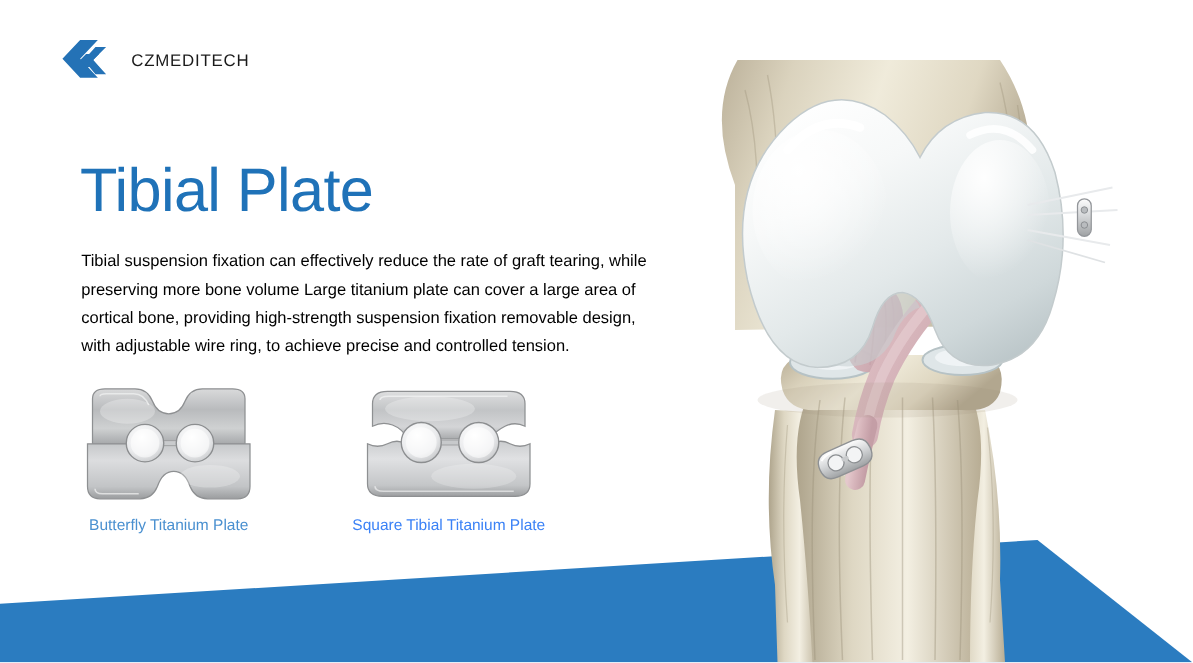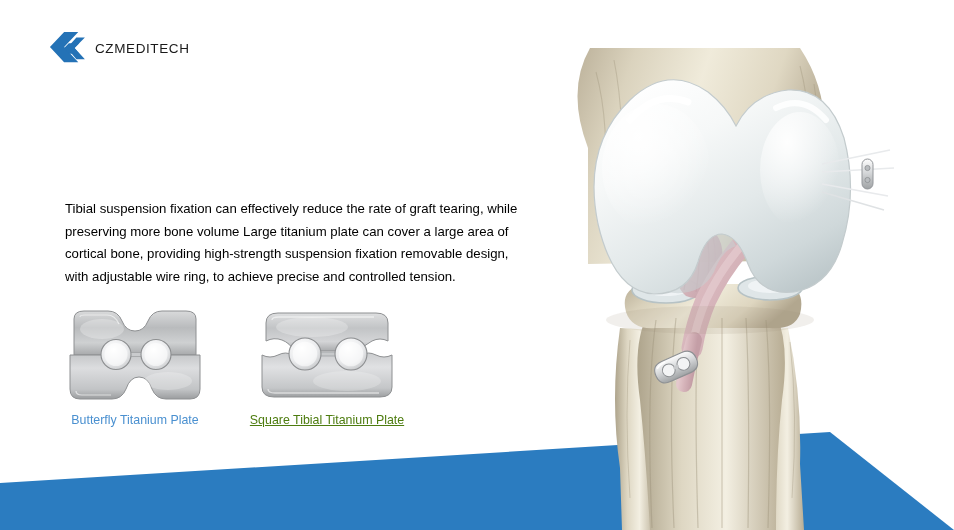--- a/index.html
+++ b/index.html
@@ -12,39 +12,39 @@
   }
   #stage { position:relative; width:954px; height:530px; background:#fff; overflow:hidden; }
 
   
   .blue-wedge {
     position:absolute; left:0; top:0; width:954px; height:530px;
     pointer-events:none; z-index:1;
   }
 
   
-  .logo-row { position:absolute; left:47px; top:31px; display:flex; align-items:center; gap:10px; z-index:6; }
+  .logo-row { position:absolute; left:47px; top:31px; display:flex; align-items:center; gap:20px; z-index:6; }
   .logo-mark { width:38px; height:34px; display:block; }
   .logo-word { font-size:13.5px; letter-spacing:0.6px; color:#1a1a1a; font-weight:400; white-space:nowrap; }
 
   
   .headline {
     position:absolute; left:64px; top:128px; z-index:6;
     font-size:49px; line-height:1.04; color:#1f72b8;
     font-weight:400; letter-spacing:-0.5px; white-space:nowrap;
   }
 
   
   .body-copy {
     position:absolute; left:65px; top:198px; width:470px; z-index:6;
     font-size:13.2px; line-height:1.72; color:#000000; font-weight:400;
   }
 
   
-  .products { position:absolute; left:55px; top:305px; z-index:6; display:flex; gap:32px; }
+  .products { position:absolute; left:55px; top:305px; z-index:6; display:flex; gap:64px; }
   .product { width:160px; display:flex; flex-direction:column; align-items:center; }
   .product-img { height:100px; display:flex; align-items:center; justify-content:center; }
   .product-caption {
     margin-top:8px; font-size:12.4px; color:#4a90d0; font-weight:400;
     white-space:nowrap; text-align:center;
   }
   .prod-a .product-caption { margin-left:0px; }
 
   
   .anatomy { position:absolute; left:470px; top:28px; width:484px; height:502px; z-index:4; }
@@ -63,20 +63,21 @@
     <svg class="logo-mark" viewBox="0 0 40 36">
       <g id="logoG" fill="#2472b6">
         <polygon points="18,1 33,1 18,17 33,33 18,33 3,17"></polygon>
         <polygon points="31,7 40,7 29,18 40,30 31,30 21,18"></polygon>
         <polygon points="23,13 34,13 29,18 34,24 23,24 18,18"></polygon>
       </g>
     </svg>
     <span class="logo-word">CZMEDITECH</span>
   </div>
 
+  <h1 class="headline" style="color: rgb(31, 114, 184);">Tibial Plate</h1>
 
   <p class="body-copy">Tibial suspension fixation can effectively reduce the rate of graft tearing, while preserving more bone volume Large titanium plate can cover a large area of cortical bone, providing high-strength suspension fixation removable design, with adjustable wire ring, to achieve precise and controlled tension.</p>
 
   <div class="products">
 
     <div class="product prod-a">
       <div class="product-img">
         <svg width="150" height="96" viewBox="0 0 150 96">
           <defs>
             <linearGradient id="mtlTop" x1="0" y1="0" x2="0" y2="1">
@@ -153,21 +154,21 @@
 
           <circle cx="53" cy="47" r="16" fill="url(#sqHole)" stroke="#8c8e90" stroke-width="1.1"></circle>
           <circle cx="99" cy="47" r="16" fill="url(#sqHole)" stroke="#8c8e90" stroke-width="1.1"></circle>
           <circle cx="53" cy="47" r="12.3" fill="#ffffff" opacity="0.55"></circle>
           <circle cx="99" cy="47" r="12.3" fill="#ffffff" opacity="0.55"></circle>
 
           <ellipse cx="60" cy="20" rx="36" ry="10" fill="#ffffff" opacity="0.26"></ellipse>
           <ellipse cx="95" cy="74" rx="34" ry="10" fill="#ffffff" opacity="0.22"></ellipse>
         </svg>
       </div>
-      <div class="product-caption" style="color: #4d7c0f; text-decoration: underline;">Square Tibial Titanium Plate</div>
+      <div class="product-caption" style="color: #3b82f6;">Square Tibial Titanium Plate</div>
     </div>
 
   </div>
 
   <div class="anatomy">
     <svg width="484" height="502" viewBox="0 0 484 502">
       <defs>
         <linearGradient id="boneG" x1="0" y1="0" x2="1" y2="0.3">
           <stop offset="0%" stop-color="#b9ae96"></stop>
           <stop offset="22%" stop-color="#d9d1bb"></stop>

